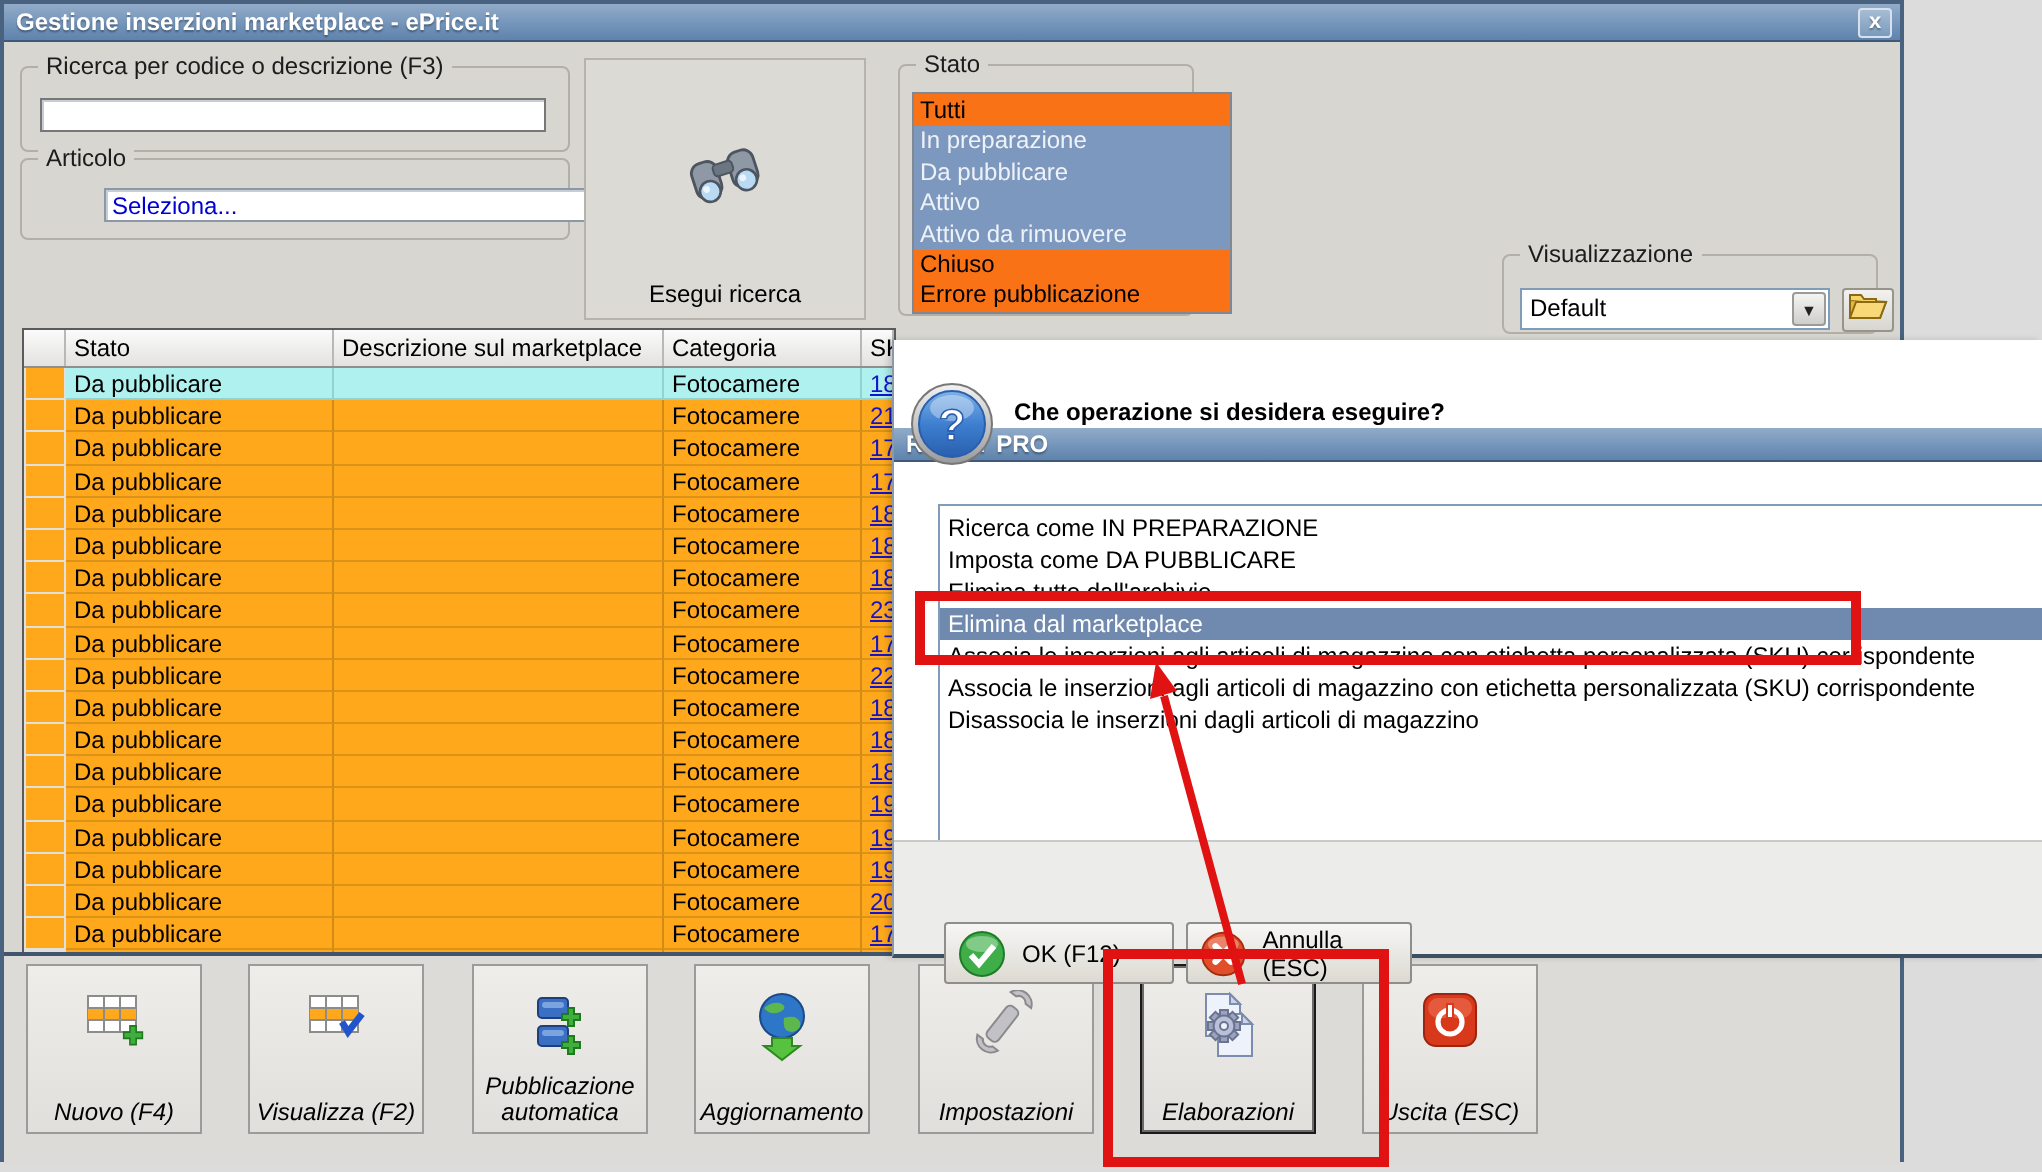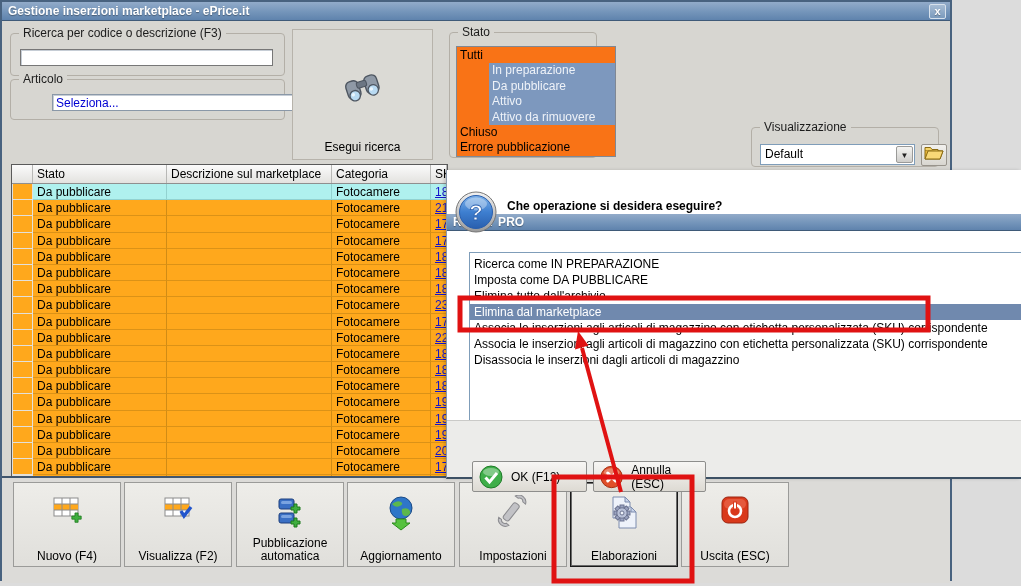--- a/index.html
+++ b/index.html
@@ -44,21 +44,21 @@
     background:#dbdad5; border:1px solid #b7b3ab; text-align:center; cursor:pointer;
   }
   .search-panel .lbl { position:absolute; bottom:5px; width:100%; font-size:12px; }
   .search-panel svg { position:absolute; left:50%; top:42px; transform:translateX(-50%); }
   
   .stato-list {
     position:absolute; left:6px; top:13px; width:160px; height:111px;
     background:#f97316; border:1px solid #808894; overflow:hidden; padding-top:1px;
   }
   .lst-item { height:15.4px; line-height:15px; padding-left:3px; font-size:12px; white-space:nowrap; cursor:pointer; }
-  .lst-item.sel { background:#7d98be; color:#eef2f8;margin-left:32px; }
+  .lst-item.sel { background:#7d98be; color:#eef2f8; }
   
   .combo {
     position:absolute; left:8px; top:16px; width:155px; height:21px;
     background:#fff; border:1px solid #7f9db9; cursor:pointer;
   }
   .combo .val { position:absolute; left:4px; top:2px; font-size:12px; }
   .combo .dd {
     position:absolute; right:1px; top:1px; bottom:1px; width:17px;
     background:linear-gradient(180deg,#f4f4f2,#cfcecb); border:1px solid #9a9a98; border-radius:2px;
     font-size:8px; text-align:center; line-height:17px; color:#222;
@@ -89,23 +89,23 @@
   .c4 { flex:1; }
   .sku { color:#1414cc; text-decoration:underline; }
   .partial { height:8px; display:flex; }
   .partial div { background:#ffa81c; }
   
   .toolbar {
     position:absolute; left:0; right:0; top:474px; height:107px;
     background:#dcdbd8; border-top:2px solid #41566d;
   }
   .tb-btn {
-    position:absolute; top:4px; width:108px; height:85px;
+    position:absolute; top:4px; width:88px; height:85px;
     background:linear-gradient(180deg,#eeede9,#e0dfdb);
-    border:1px solid #9b9b99; cursor:pointer; text-align:center;
+    border:1px solid #9b9b99; cursor:pointer; text-align:center;font-style:italic;
   }
   .tb-btn .cap { position:absolute; bottom:3px; width:100%; font-size:12px; line-height:13px; }
   .tb-btn svg { position:absolute; top:12px; left:50%; transform:translateX(-50%); }
   .tb-btn.focused { border:1px solid #1a1a1a; box-shadow:inset 0 0 0 1px #6a6a6a; }
   
   .dialog {
     position:absolute; left:446px; top:170px; width:575px; height:309px;
     background:#fff; border-left:1px solid #8c99aa; border-bottom:2px solid #3c5064;
     box-shadow:-2px 0 3px rgba(0,0,0,.15);
   }

